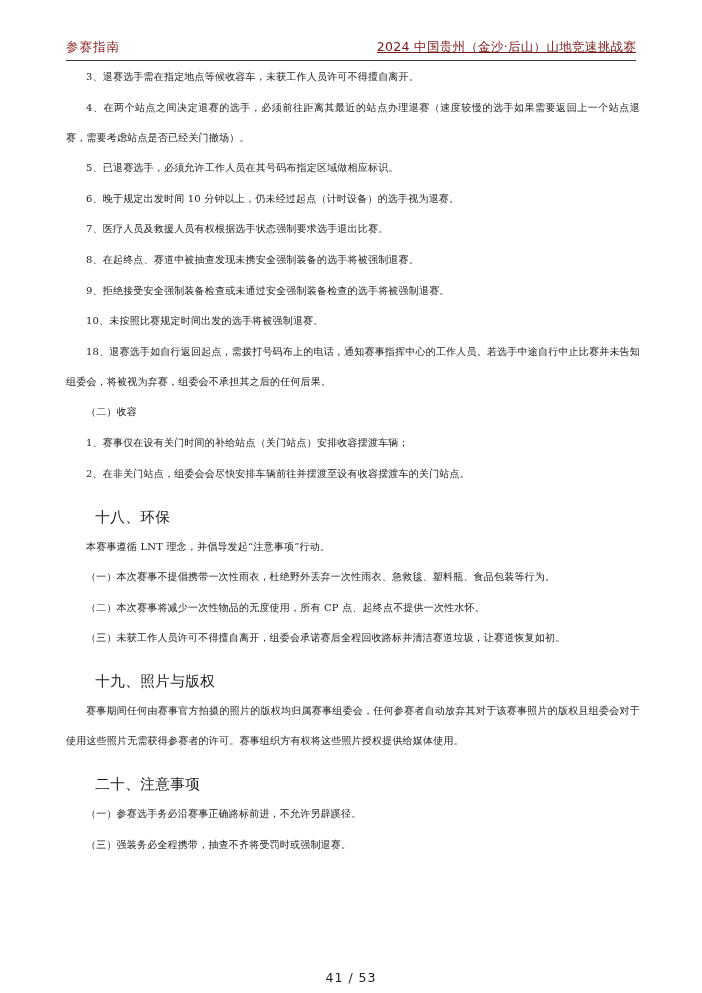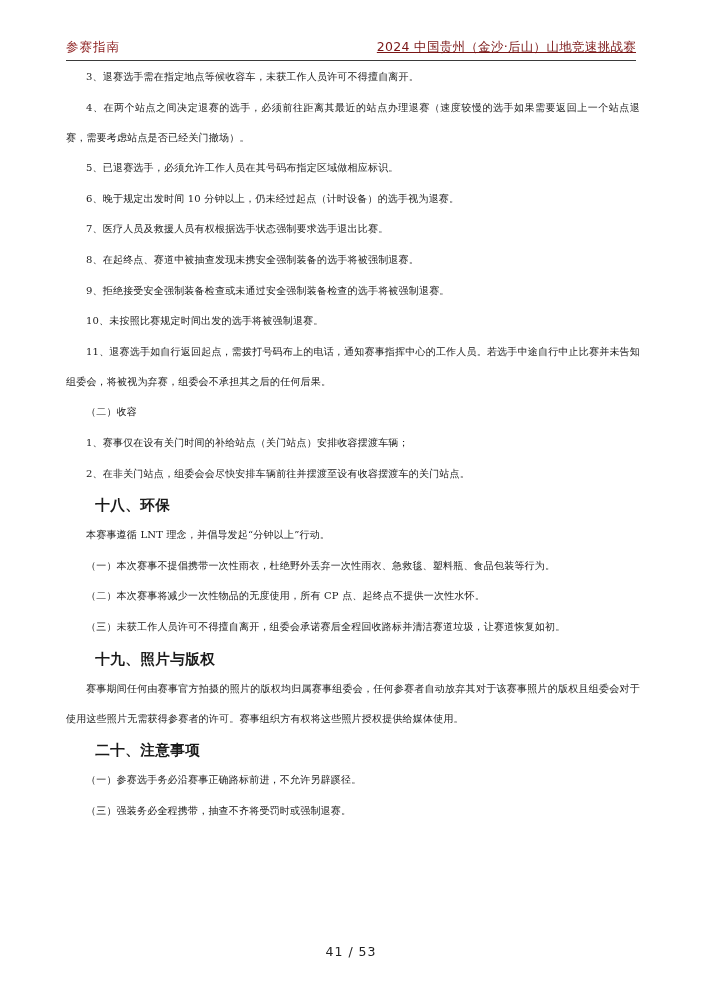--- a/index.html
+++ b/index.html
@@ -59,30 +59,30 @@
     font-size: 10px;
     line-height: 30px;
     text-align: justify;
     text-justify: inter-ideograph;
     letter-spacing: 0.2px;
   }
   p.indent {
     text-indent: 2em;
   }
   p.section-head {
-    margin: 0 0 0 0;
+    margin: 12px 0 0 0;
     font-size: 14.6px;
     line-height: 31px;
-    font-weight: bold;
+    font-weight: normal;
     text-indent: 2em;
     letter-spacing: 0.4px;
   }
   .footer {
     position: absolute;
-    bottom: 34px;
+    bottom: 8px;
     left: 0;
     width: 100%;
     text-align: center;
     font-size: 12.5px;
     font-family: "DejaVu Sans", "Liberation Sans", sans-serif;
     color: #222;
     letter-spacing: 1px;
   }
 </style>
 </head>
@@ -97,27 +97,27 @@
 
   <div class="content">
     <p class="body-line indent">3、退赛选手需在指定地点等候收容车，未获工作人员许可不得擅自离开。</p>
     <p class="body-line indent">4、在两个站点之间决定退赛的选手，必须前往距离其最近的站点办理退赛（速度较慢的选手如果需要返回上一个站点退赛，需要考虑站点是否已经关门撤场）。</p>
     <p class="body-line indent">5、已退赛选手，必须允许工作人员在其号码布指定区域做相应标识。</p>
     <p class="body-line indent">6、晚于规定出发时间 10 分钟以上，仍未经过起点（计时设备）的选手视为退赛。</p>
     <p class="body-line indent">7、医疗人员及救援人员有权根据选手状态强制要求选手退出比赛。</p>
     <p class="body-line indent">8、在起终点、赛道中被抽查发现未携安全强制装备的选手将被强制退赛。</p>
     <p class="body-line indent">9、拒绝接受安全强制装备检查或未通过安全强制装备检查的选手将被强制退赛。</p>
     <p class="body-line indent">10、未按照比赛规定时间出发的选手将被强制退赛。</p>
-    <p class="body-line indent">11、退赛选手如自行返回起点，需拨打号码布上的电话，通知赛事指挥中心的工作人员。若选手中途自行中止比赛并未告知组委会，将被视为弃赛，组委会不承担其之后的任何后果。</p>
+    <p class="body-line indent">18、退赛选手如自行返回起点，需拨打号码布上的电话，通知赛事指挥中心的工作人员。若选手中途自行中止比赛并未告知组委会，将被视为弃赛，组委会不承担其之后的任何后果。</p>
     <p class="body-line indent">（二）收容</p>
     <p class="body-line indent">1、赛事仅在设有关门时间的补给站点（关门站点）安排收容摆渡车辆；</p>
     <p class="body-line indent">2、在非关门站点，组委会会尽快安排车辆前往并摆渡至设有收容摆渡车的关门站点。</p>
 
     <p class="section-head">十八、环保</p>
-    <p class="body-line indent">本赛事遵循 LNT 理念，并倡导发起“分钟以上”行动。</p>
+    <p class="body-line indent">本赛事遵循 LNT 理念，并倡导发起“注意事项”行动。</p>
     <p class="body-line indent">（一）本次赛事不提倡携带一次性雨衣，杜绝野外丢弃一次性雨衣、急救毯、塑料瓶、食品包装等行为。</p>
     <p class="body-line indent">（二）本次赛事将减少一次性物品的无度使用，所有 CP 点、起终点不提供一次性水怀。</p>
     <p class="body-line indent">（三）未获工作人员许可不得擅自离开，组委会承诺赛后全程回收路标并清洁赛道垃圾，让赛道恢复如初。</p>
 
     <p class="section-head">十九、照片与版权</p>
     <p class="body-line indent">赛事期间任何由赛事官方拍摄的照片的版权均归属赛事组委会，任何参赛者自动放弃其对于该赛事照片的版权且组委会对于使用这些照片无需获得参赛者的许可。赛事组织方有权将这些照片授权提供给媒体使用。</p>
 
     <p class="section-head">二十、注意事项</p>
     <p class="body-line indent">（一）参赛选手务必沿赛事正确路标前进，不允许另辟蹊径。</p>
     <p class="body-line indent">（三）强装务必全程携带，抽查不齐将受罚时或强制退赛。</p>

